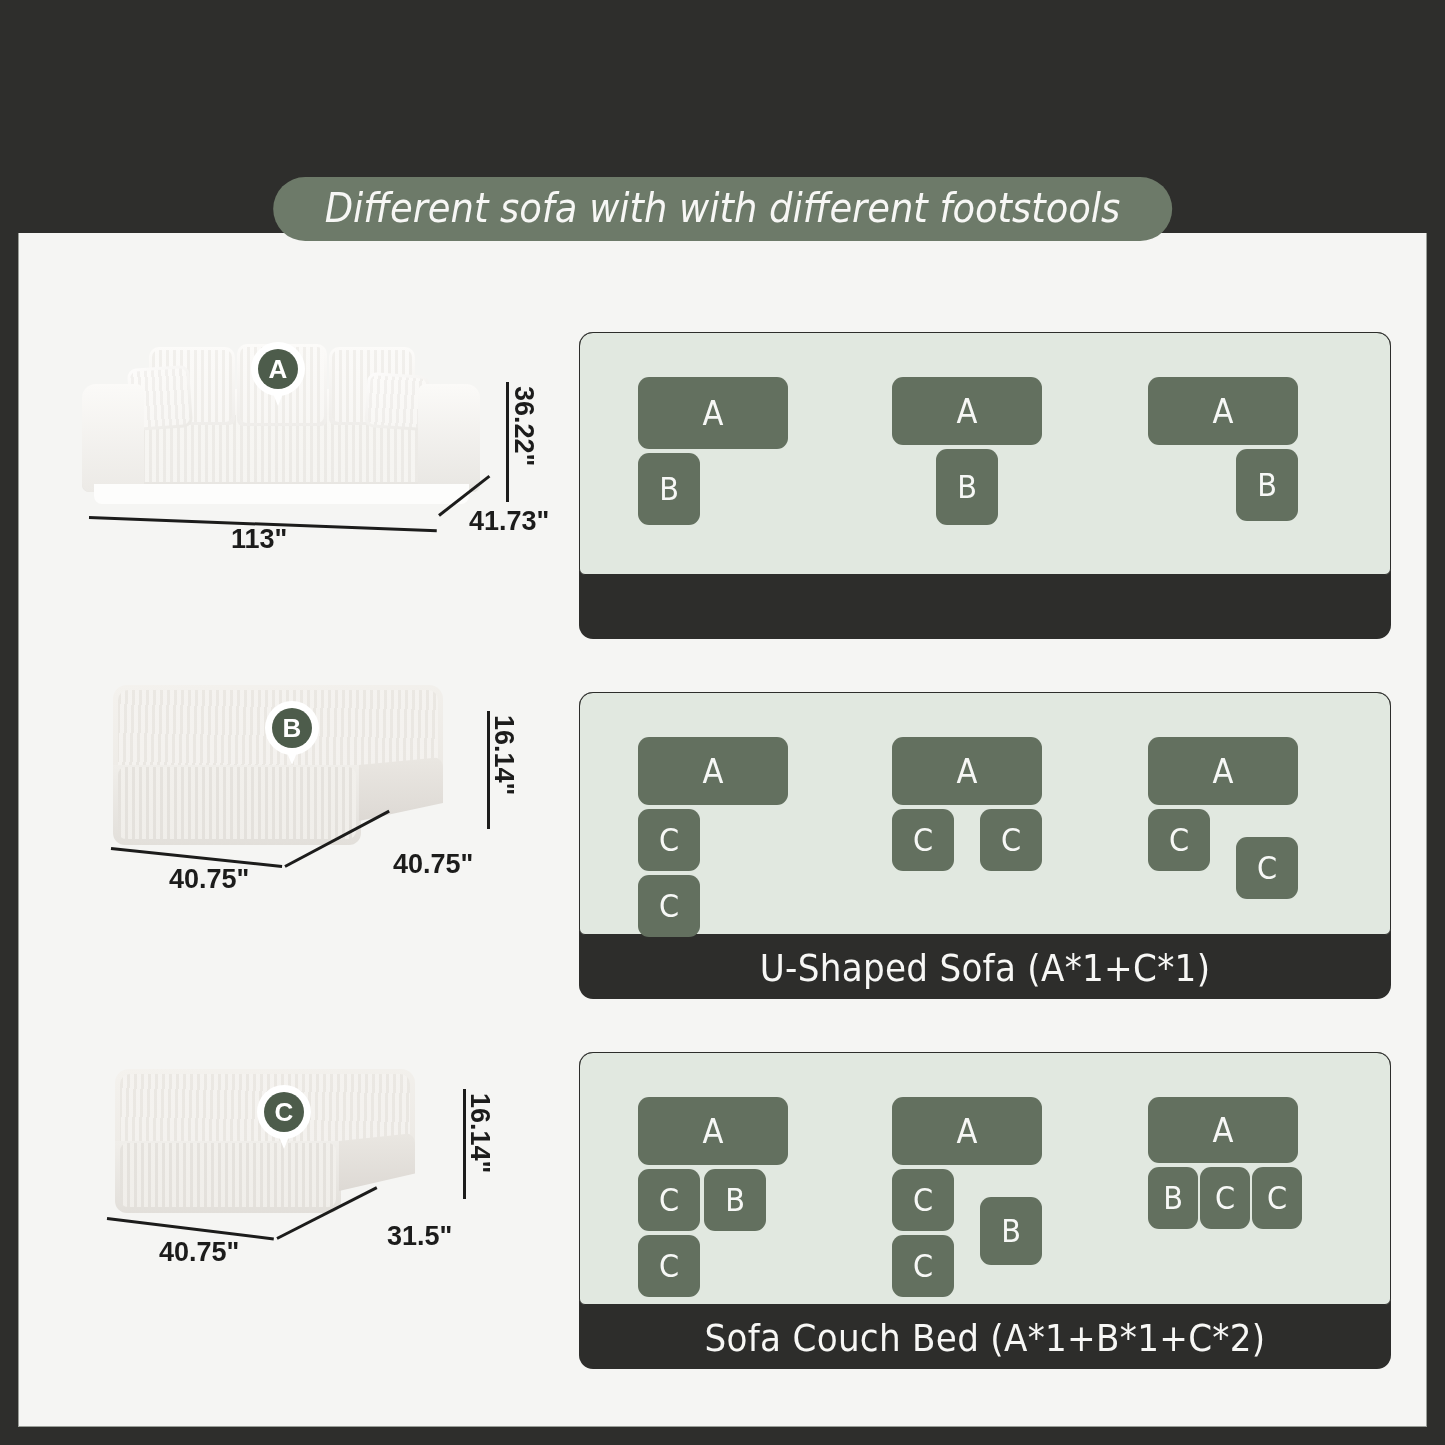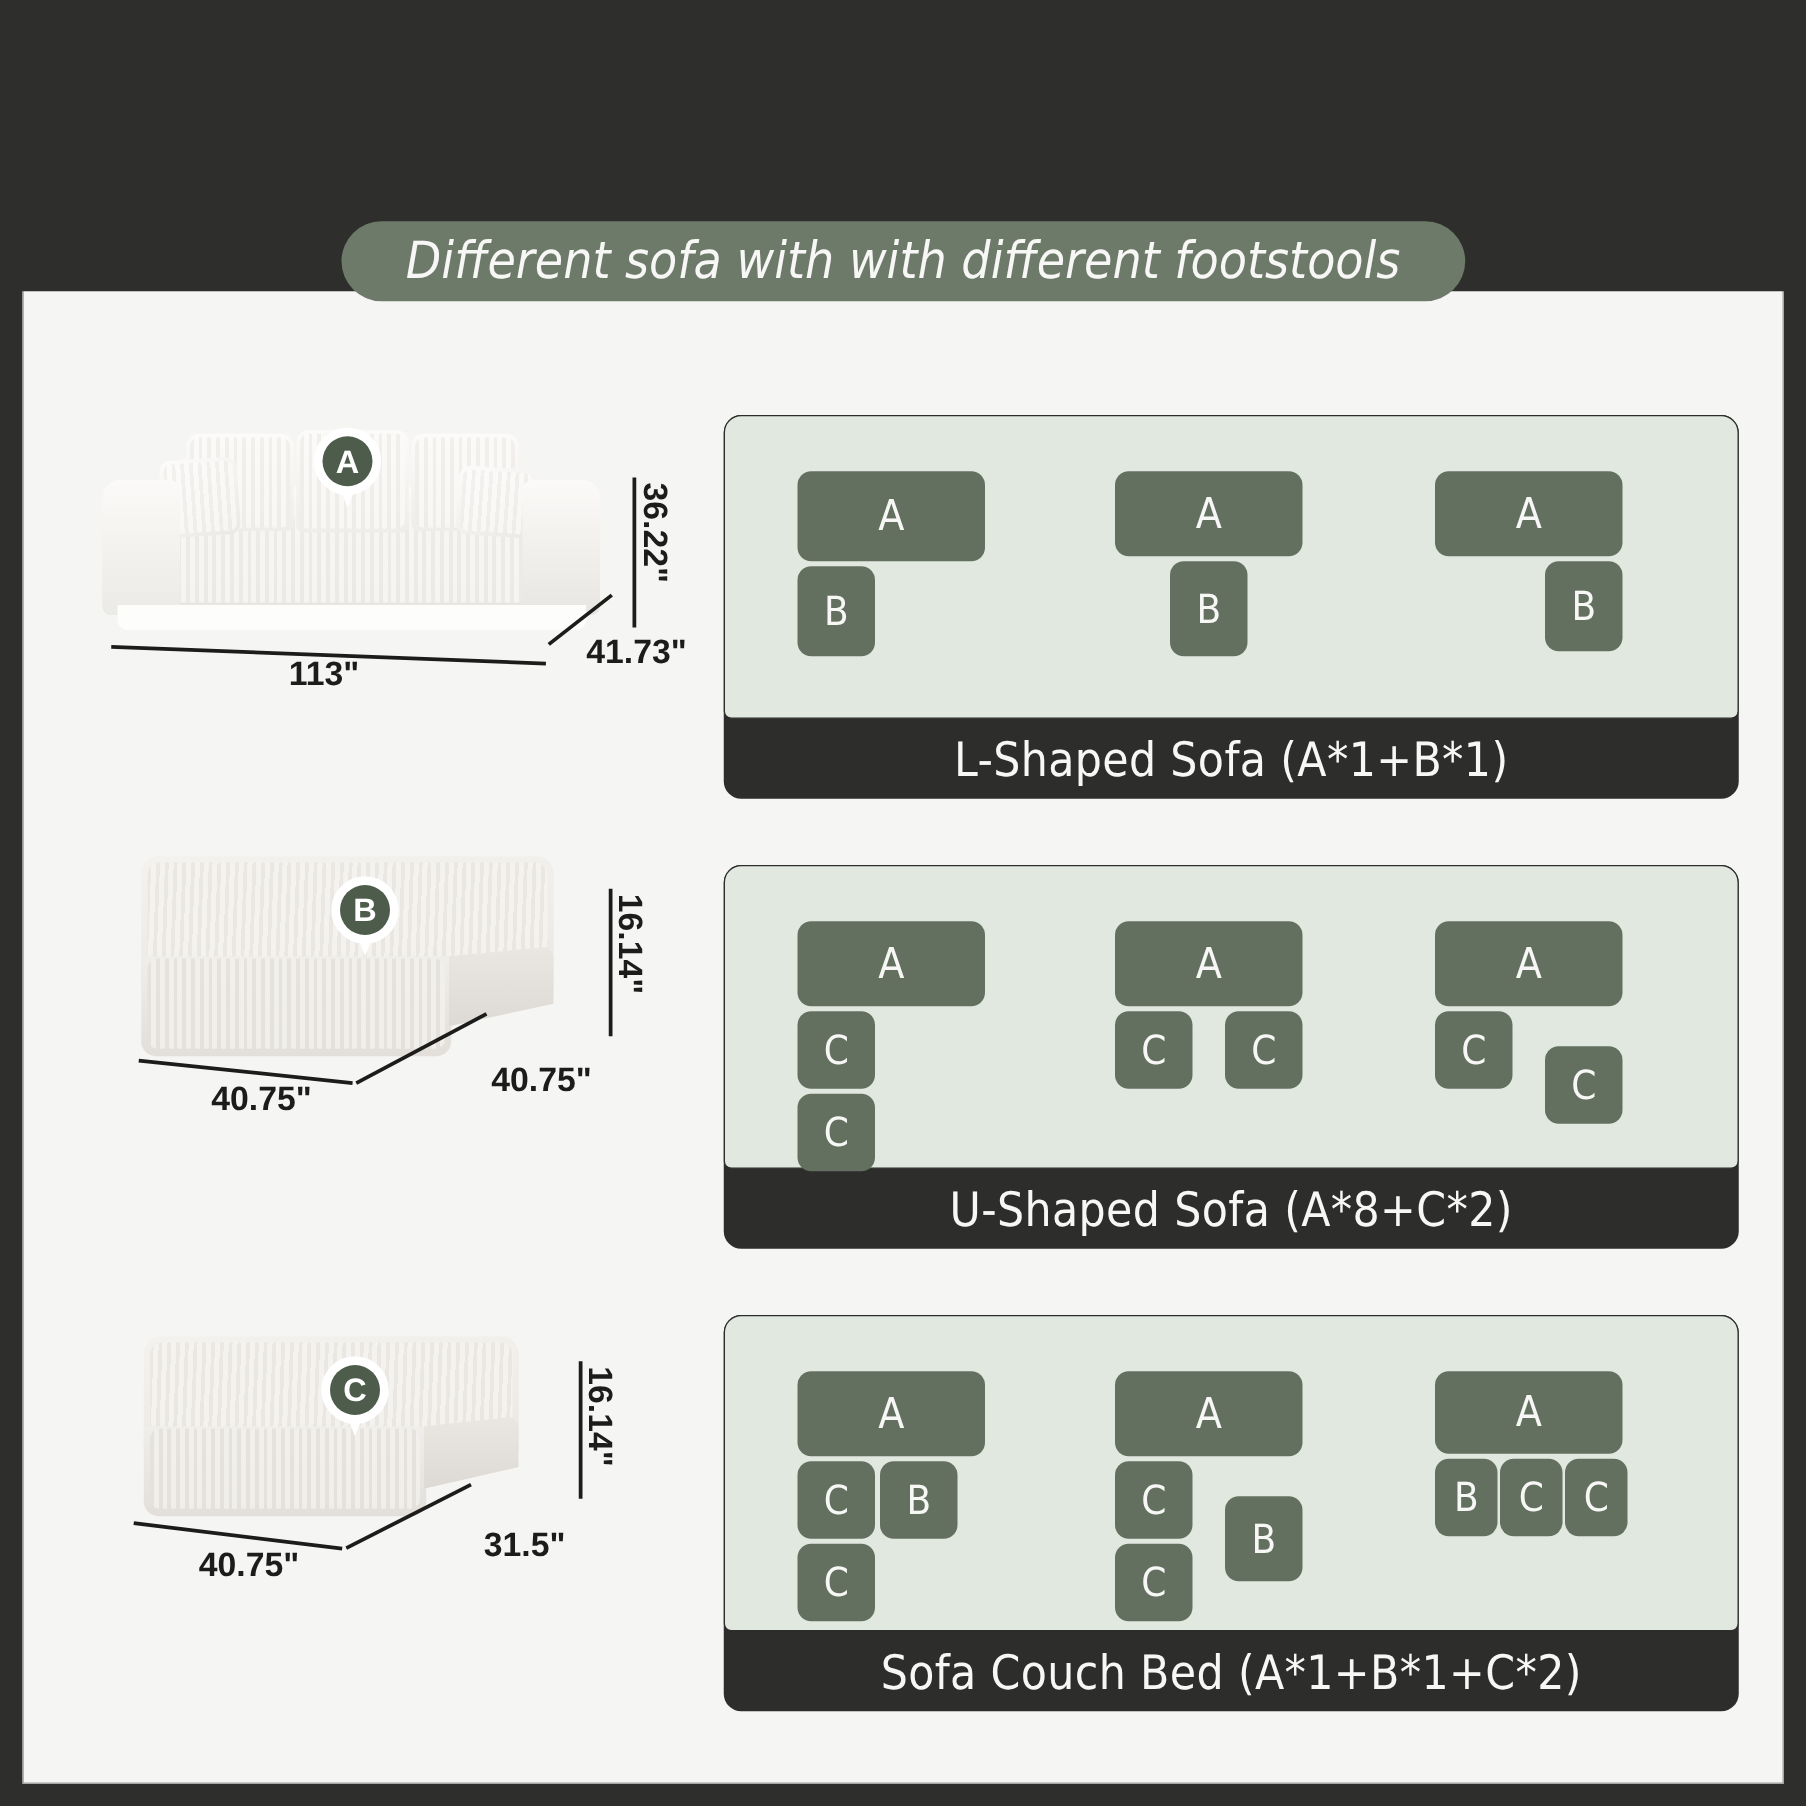--- a/index.html
+++ b/index.html
@@ -390,42 +390,41 @@
           </div>
           <div class="group" style="left: 312px;">
             <div class="blk" style="left: 0px; top: 44px; width: 150px; height: 68px;">A</div>
             <div class="blk small" style="left: 44px; top: 116px; width: 62px; height: 76px;">B</div>
           </div>
           <div class="group" style="left: 568px;">
             <div class="blk" style="left: 0px; top: 44px; width: 150px; height: 68px;">A</div>
             <div class="blk small" style="left: 88px; top: 116px; width: 62px; height: 72px;">B</div>
           </div>
         </div>
-      <div class="panel-caption">L-Shaped Sofa (A*1+B*1)</div>
     </div>
 
     <div class="panel panel-2">
       <div class="panel-board">
           <div class="group" style="left: 58px;">
             <div class="blk" style="left: 0px; top: 44px; width: 150px; height: 68px;">A</div>
             <div class="blk small" style="left: 0px; top: 116px; width: 62px; height: 62px;">C</div>
             <div class="blk small" style="left: 0px; top: 182px; width: 62px; height: 62px;">C</div>
           </div>
           <div class="group" style="left: 312px;">
             <div class="blk" style="left: 0px; top: 44px; width: 150px; height: 68px;">A</div>
             <div class="blk small" style="left: 0px; top: 116px; width: 62px; height: 62px;">C</div>
             <div class="blk small" style="left: 88px; top: 116px; width: 62px; height: 62px;">C</div>
           </div>
           <div class="group" style="left: 568px;">
             <div class="blk" style="left: 0px; top: 44px; width: 150px; height: 68px;">A</div>
             <div class="blk small" style="left: 0px; top: 116px; width: 62px; height: 62px;">C</div>
             <div class="blk small" style="left: 88px; top: 144px; width: 62px; height: 62px;">C</div>
           </div>
         </div>
-      <div class="panel-caption">U-Shaped Sofa (A*8+C*2)</div>
+      <div class="panel-caption">U-Shaped Sofa (A*1+C*1)</div>
     </div>
 
     <div class="panel panel-3">
       <div class="panel-board">
           <div class="group" style="left: 58px;">
             <div class="blk" style="left: 0px; top: 44px; width: 150px; height: 68px;">A</div>
             <div class="blk small" style="left: 0px; top: 116px; width: 62px; height: 62px;">C</div>
             <div class="blk small" style="left: 66px; top: 116px; width: 62px; height: 62px;">B</div>
             <div class="blk small" style="left: 0px; top: 182px; width: 62px; height: 62px;">C</div>
           </div>

